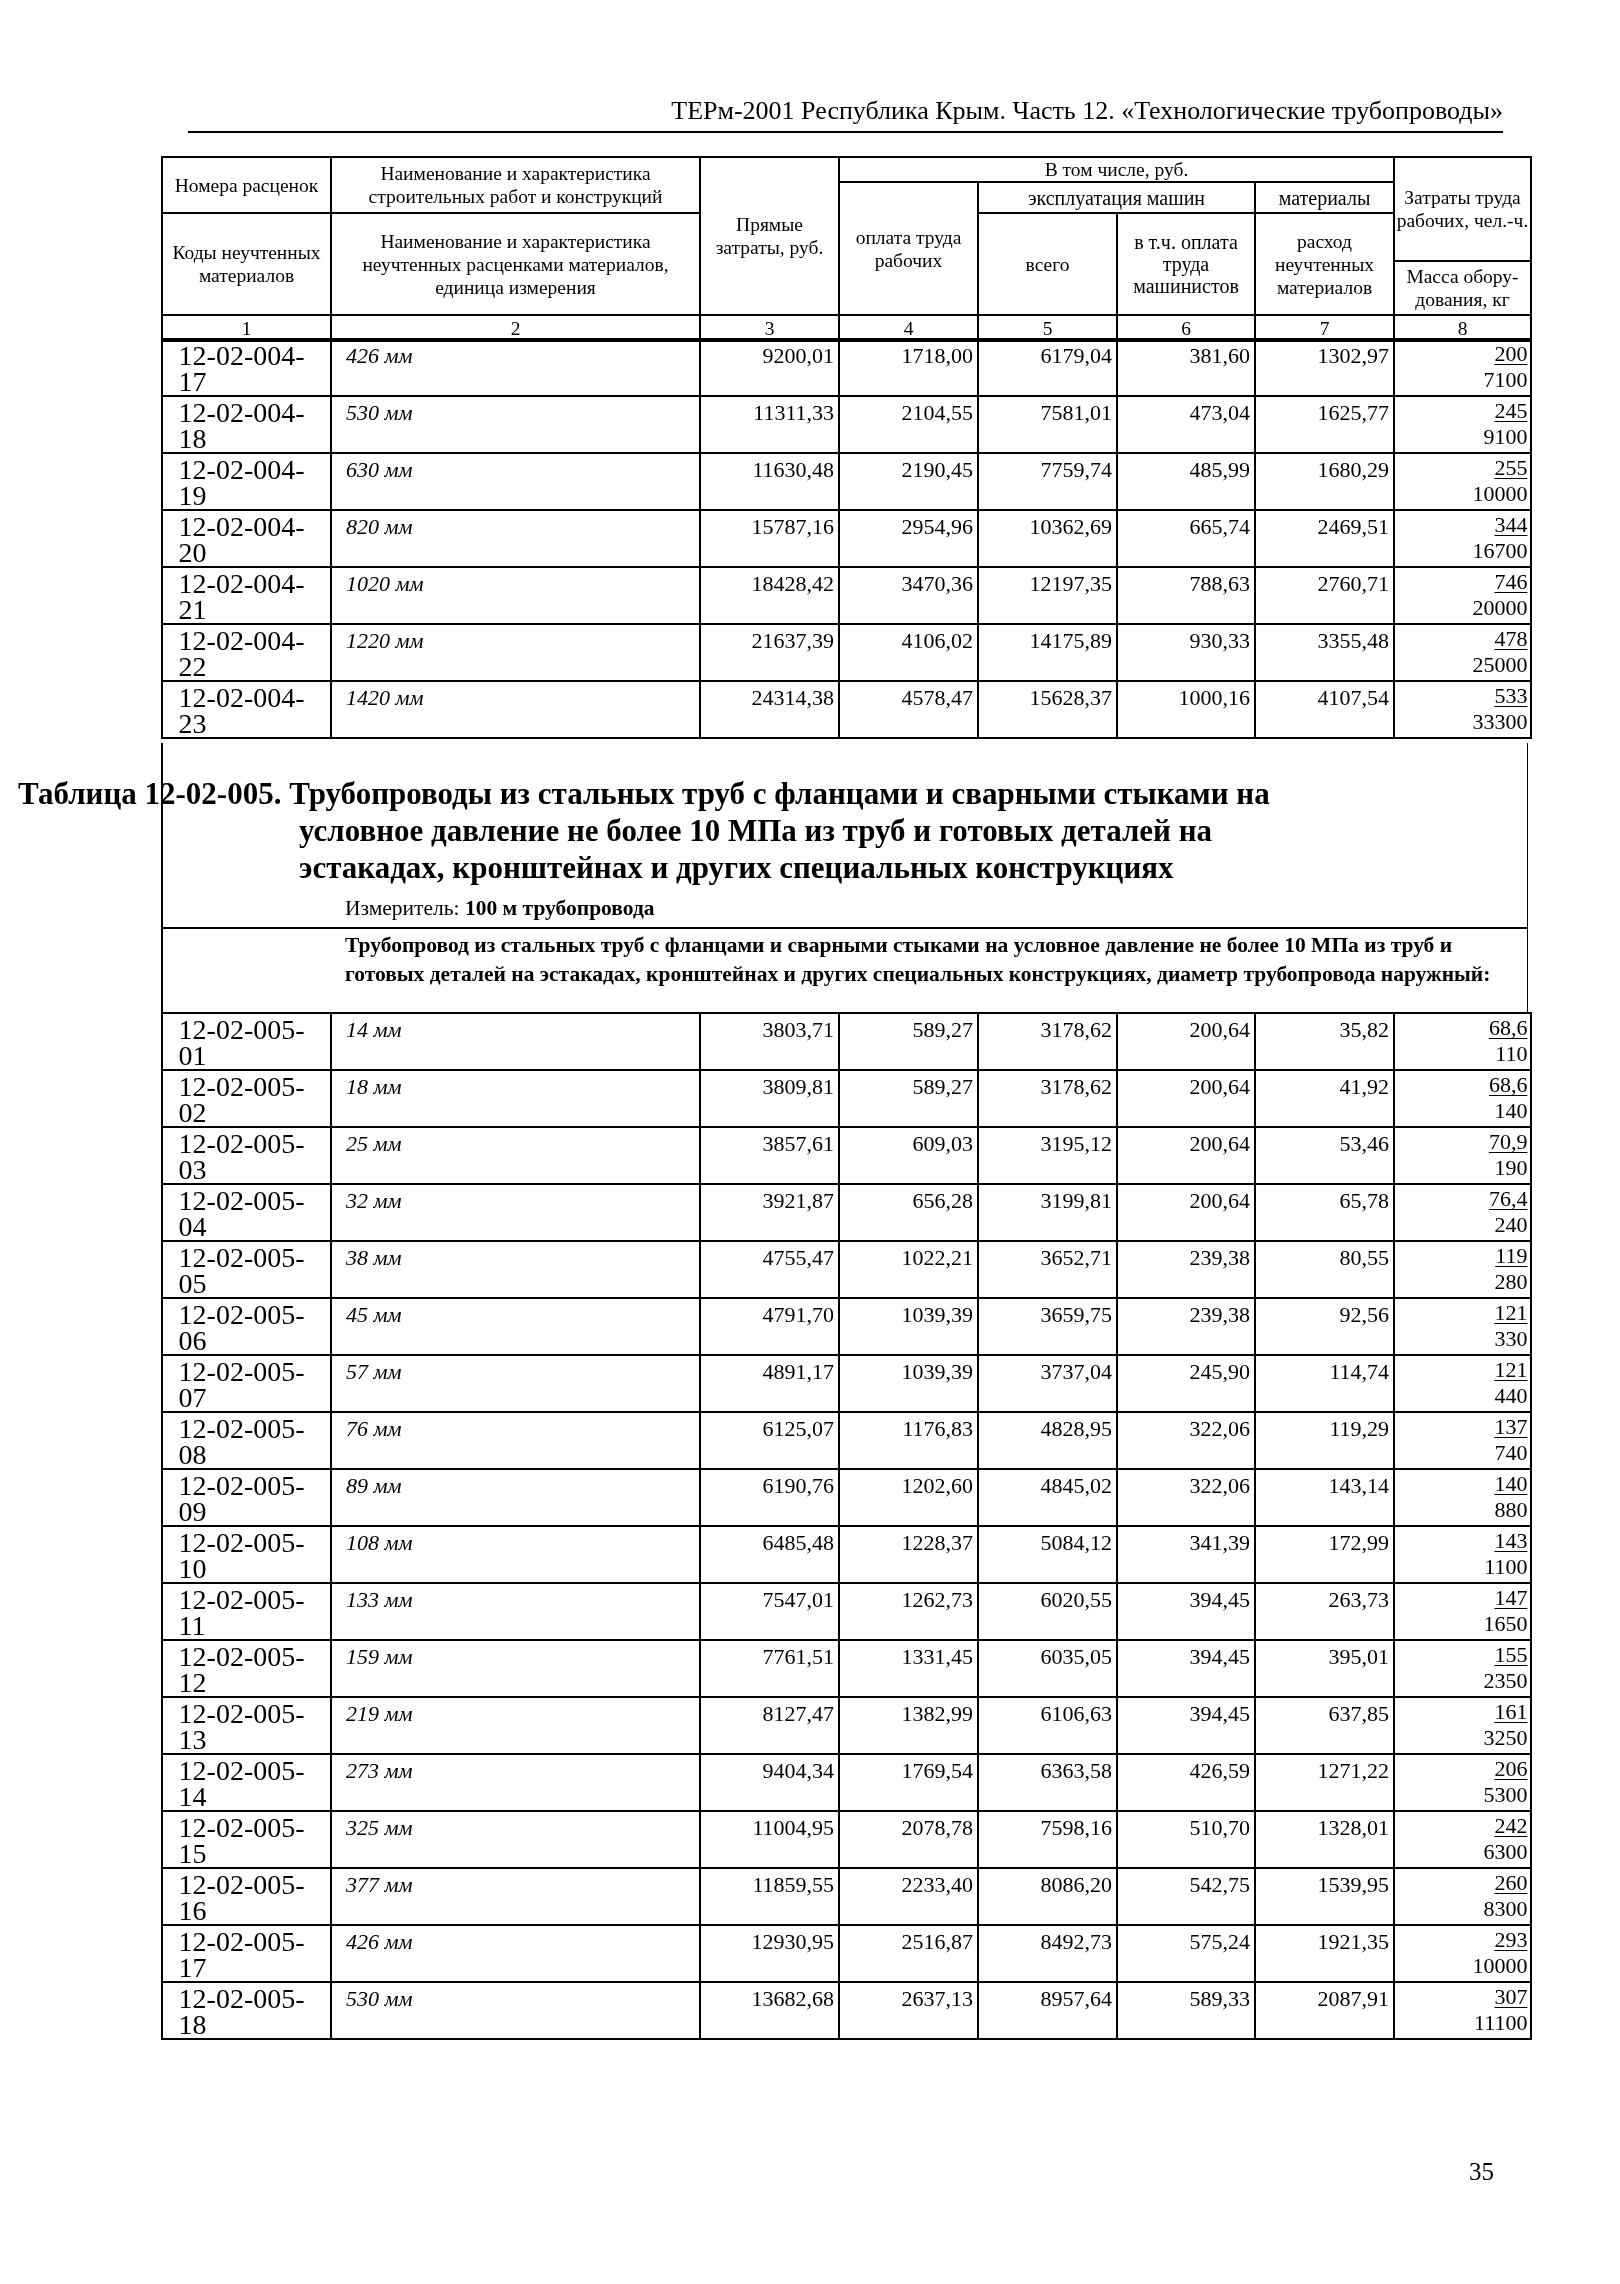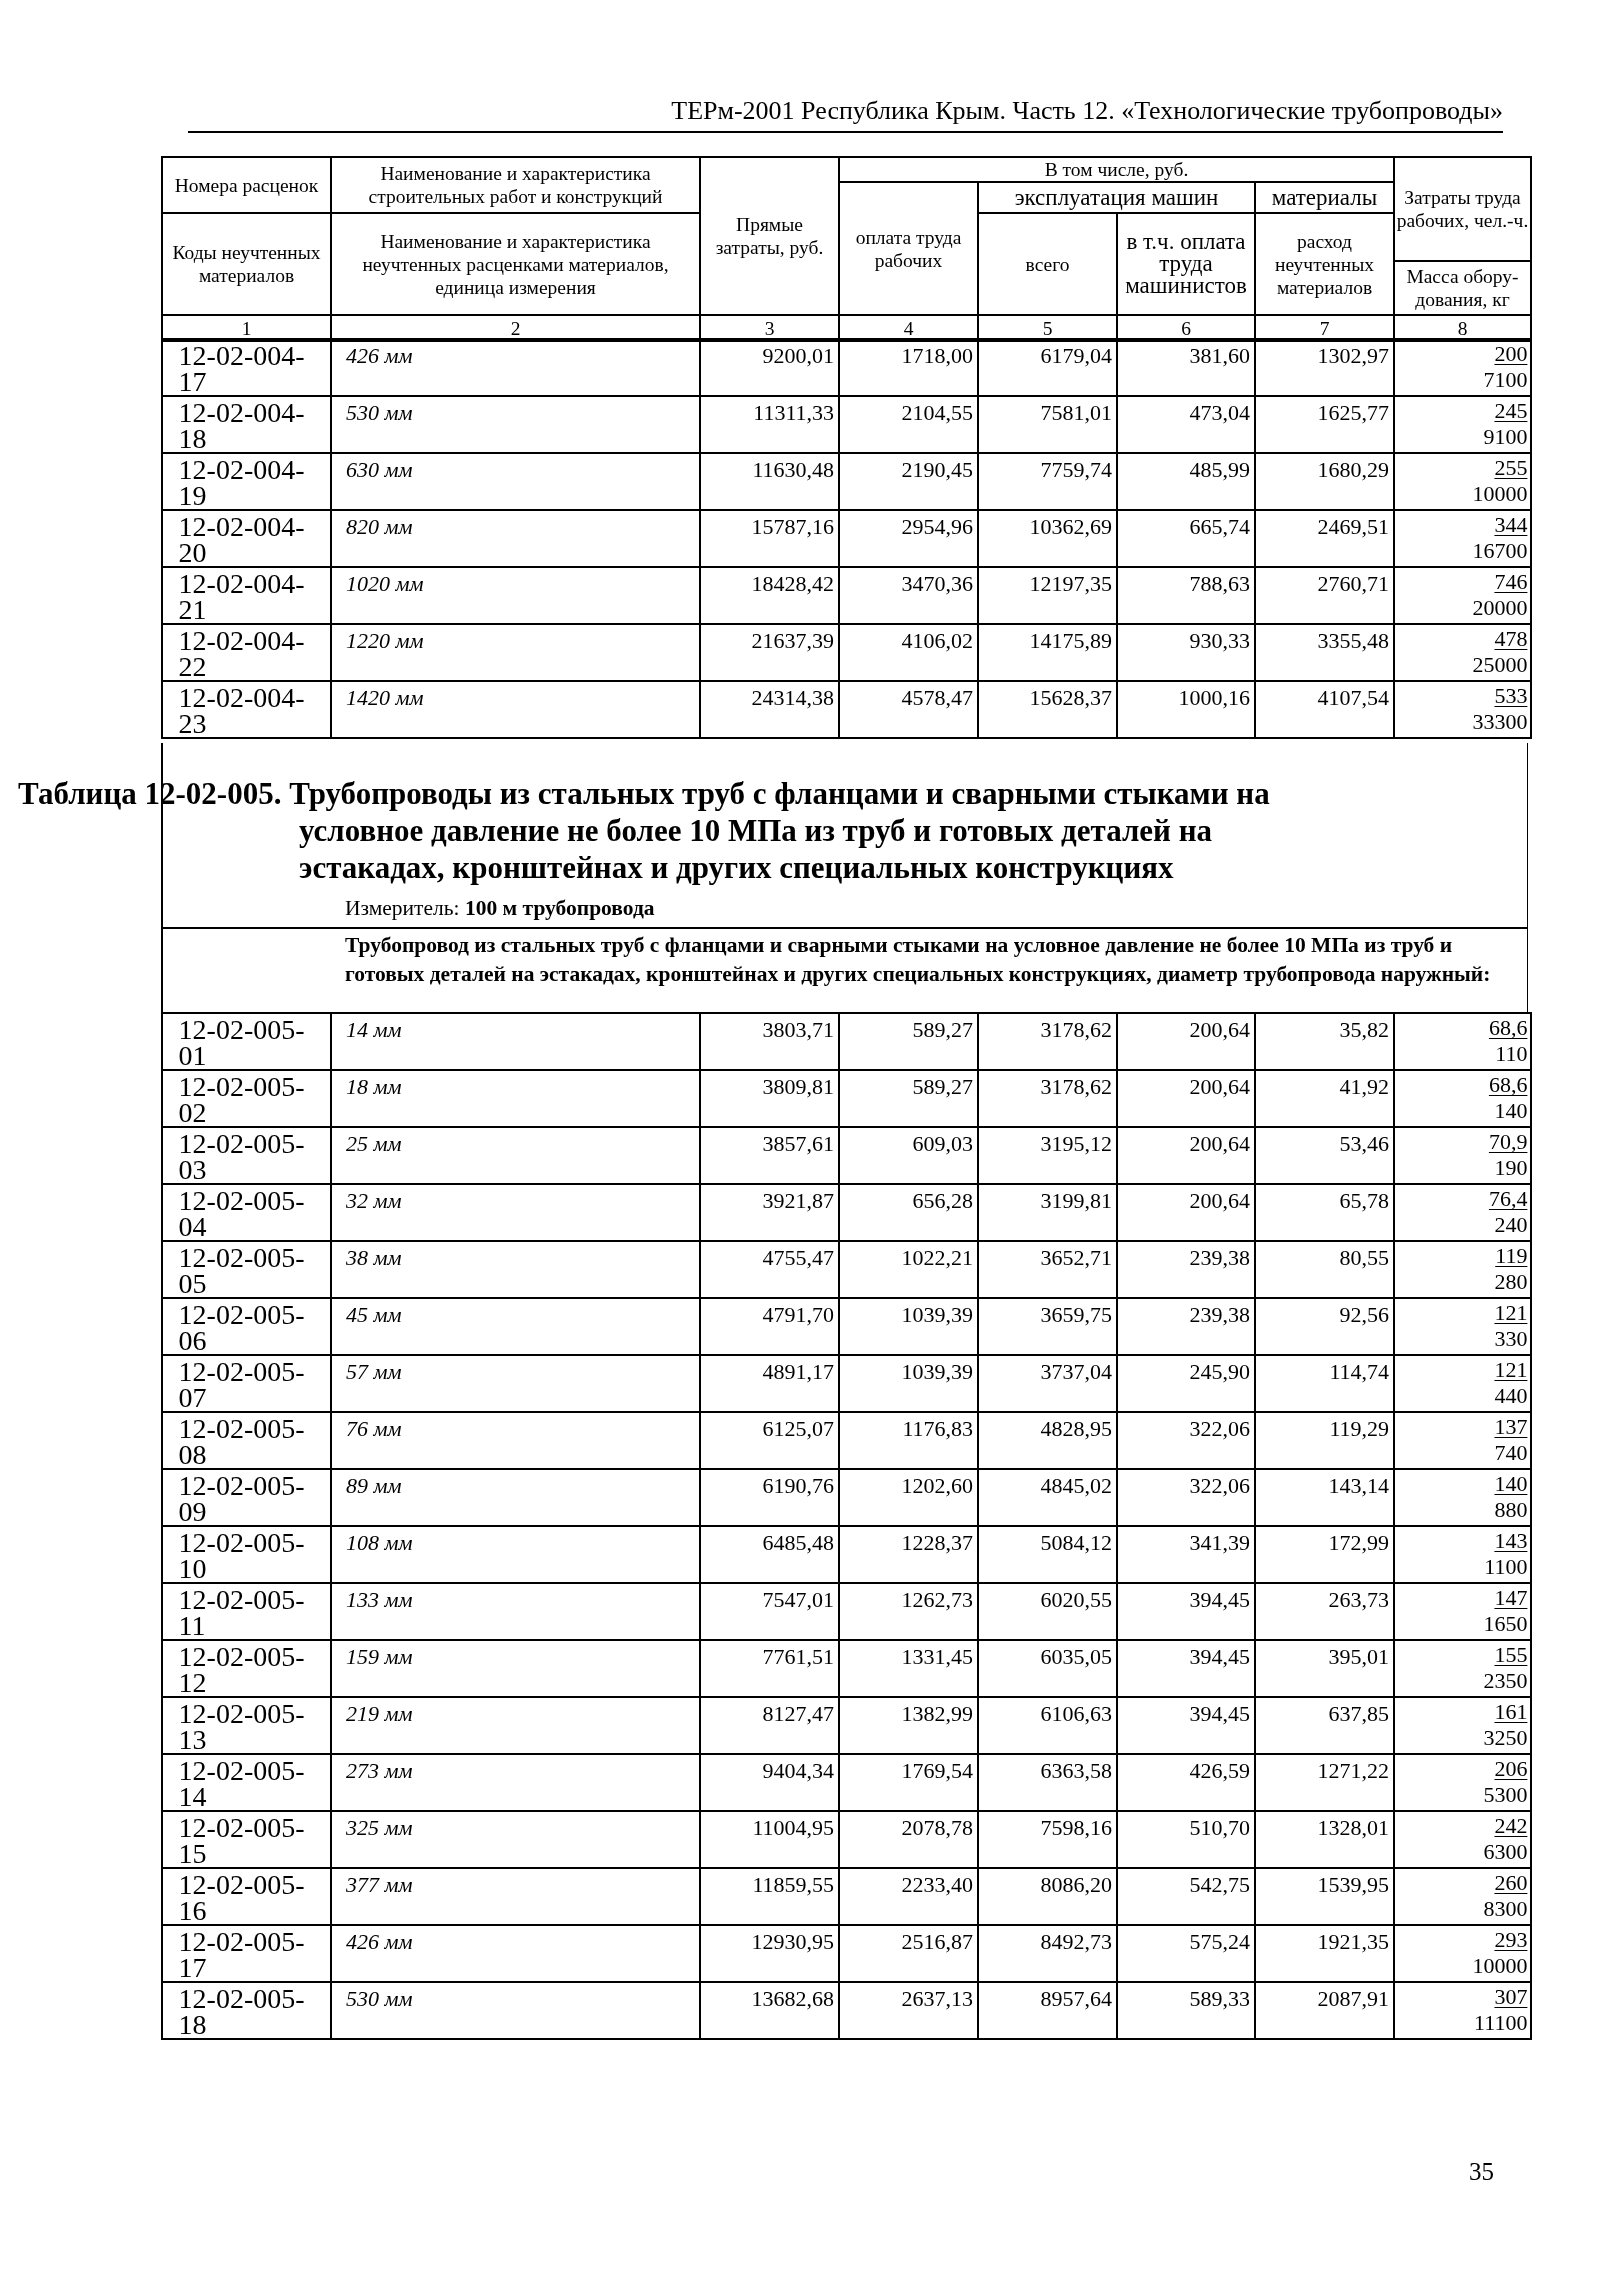--- a/index.html
+++ b/index.html
@@ -10,21 +10,21 @@
                   border-bottom:2.6px solid #000; box-sizing:border-box; text-align:right;
                   font-size:26px; line-height:26px; }
   .running-head span { display:inline-block; transform:scaleX(1); }
 
   .grid { position:absolute; left:161px; width:1367px; border-collapse:collapse; table-layout:fixed; }
   .grid td { border:2px solid #000; padding:0; font-size:22px; line-height:26px; vertical-align:top; box-sizing:border-box; }
 
   
   #hdr { top:156px; }
   #hdr td { text-align:center; vertical-align:middle; font-size:19.5px; line-height:23px; }
-  #hdr td.sm { font-size:23px; line-height:22px; }
+  #hdr td.sm { font-size:20px; line-height:22px; }
 
   .c1 { width:169px; } .c2 { width:369px; } .c3 { width:139px; } .c4 { width:139px; }
   .c5 { width:139px; } .c6 { width:138px; } .c7 { width:139px; } .c8 { width:137px; }
 
   
   .row td { height:57px; }
   td.code { padding-left:15.6px; font-size:28px; line-height:26px; padding-top:2.6px; }
   td.name { padding-left:14px; padding-top:2.6px;font-style:italic; }
   td.num { text-align:right; padding-right:3.9px; padding-top:2.6px; }
   td.lab { text-align:right; padding-right:2.6px; padding-top:1.3px; line-height:26px;margin-top:36px; }

